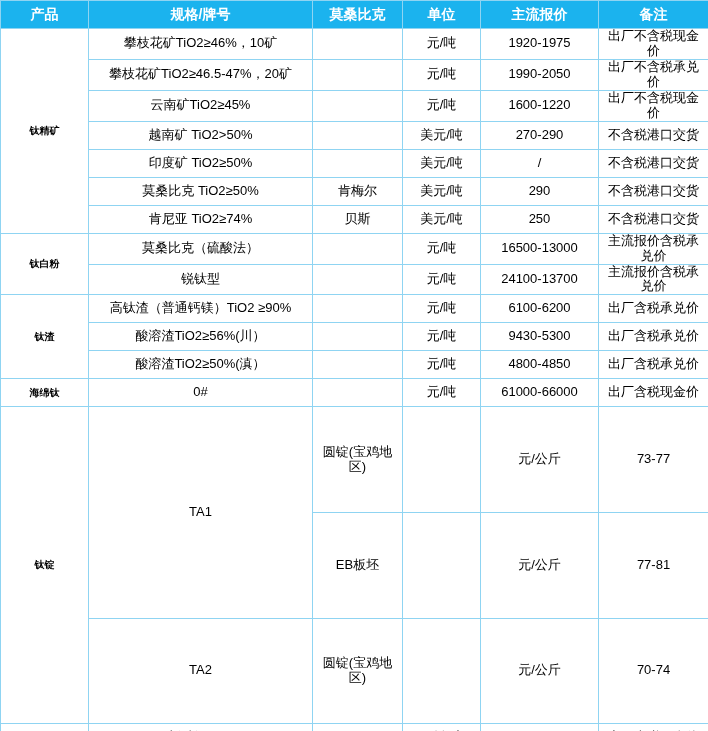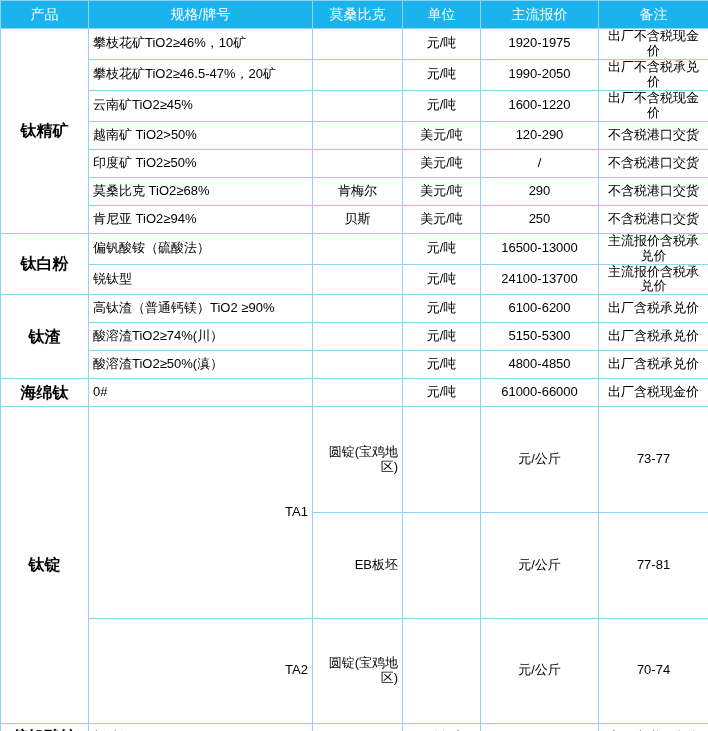--- a/index.html
+++ b/index.html
@@ -25,37 +25,37 @@
     border: 1px solid #8fd4f2;
     padding: 0 4px;
     height: 28px;
     line-height: 1.15;
     vertical-align: middle;
     box-sizing: border-box;
   }
   thead th {
     background: #1bb3ee;
     color: #ffffff;
-    font-weight: normal;
+    font-weight: bold;
     text-align: center;
     font-size: 14px;
     height: 30px;
   }
   td.cat {
     text-align: center;
     font-weight: bold;
-    font-size: 16px;
+    font-size: 10px;
     margin-left: 40px;
   }
   td.spec {
-    text-align: left;
+    text-align: center;
     padding-left: 6px;
   }
   td.spec-sub {
-    text-align: right;
+    text-align: center;
     padding-left: 6px;
   }
   td.mfr, td.unit, td.price, td.remark {
     text-align: center;
   }
   .col-cat   { width: 88px; }
   .col-spec  { width: 224px; }
   .col-mfr   { width: 90px; }
   .col-unit  { width: 78px; }
   .col-price { width: 118px; }
@@ -103,47 +103,47 @@
         <td class="spec">云南矿TiO2≥45%</td>
         <td class="mfr"></td>
         <td class="unit">元/吨</td>
         <td class="price">1600-1220</td>
         <td class="remark">出厂不含税现金价</td>
       </tr>
       <tr>
         <td class="spec">越南矿 TiO2&gt;50%</td>
         <td class="mfr"></td>
         <td class="unit">美元/吨</td>
-        <td class="price">120-290</td>
+        <td class="price">270-290</td>
         <td class="remark">不含税港口交货</td>
       </tr>
       <tr>
         <td class="spec">印度矿 TiO2≥50%</td>
         <td class="mfr"></td>
         <td class="unit">美元/吨</td>
         <td class="price">/</td>
         <td class="remark">不含税港口交货</td>
       </tr>
       <tr>
-        <td class="spec">莫桑比克 TiO2≥68%</td>
+        <td class="spec">莫桑比克 TiO2≥50%</td>
         <td class="mfr">肯梅尔</td>
         <td class="unit">美元/吨</td>
         <td class="price">290</td>
         <td class="remark">不含税港口交货</td>
       </tr>
       <tr>
-        <td class="spec">肯尼亚 TiO2≥94%</td>
+        <td class="spec">肯尼亚 TiO2≥74%</td>
         <td class="mfr">贝斯</td>
         <td class="unit">美元/吨</td>
         <td class="price">250</td>
         <td class="remark">不含税港口交货</td>
       </tr>
       <tr>
         <td class="cat" rowspan="2">钛白粉</td>
-        <td class="spec">偏钒酸铵（硫酸法）</td>
+        <td class="spec">莫桑比克（硫酸法）</td>
         <td class="mfr"></td>
         <td class="unit">元/吨</td>
         <td class="price">16500-13000</td>
         <td class="remark">主流报价含税承兑价</td>
       </tr>
       <tr>
         <td class="spec">锐钛型</td>
         <td class="mfr"></td>
         <td class="unit">元/吨</td>
         <td class="price">24100-13700</td>
@@ -151,24 +151,24 @@
       </tr>
       <tr>
         <td class="cat" rowspan="3">钛渣</td>
         <td class="spec">高钛渣（普通钙镁）TiO2 ≥90%</td>
         <td class="mfr"></td>
         <td class="unit">元/吨</td>
         <td class="price">6100-6200</td>
         <td class="remark">出厂含税承兑价</td>
       </tr>
       <tr>
-        <td class="spec">酸溶渣TiO2≥74%(川）</td>
-        <td class="mfr"></td>
-        <td class="unit">元/吨</td>
-        <td class="price">5150-5300</td>
+        <td class="spec">酸溶渣TiO2≥56%(川）</td>
+        <td class="mfr"></td>
+        <td class="unit">元/吨</td>
+        <td class="price">9430-5300</td>
         <td class="remark">出厂含税承兑价</td>
       </tr>
       <tr>
         <td class="spec">酸溶渣TiO2≥50%(滇）</td>
         <td class="mfr"></td>
         <td class="unit">元/吨</td>
         <td class="price">4800-4850</td>
         <td class="remark">出厂含税承兑价</td>
       </tr>
       <tr>

